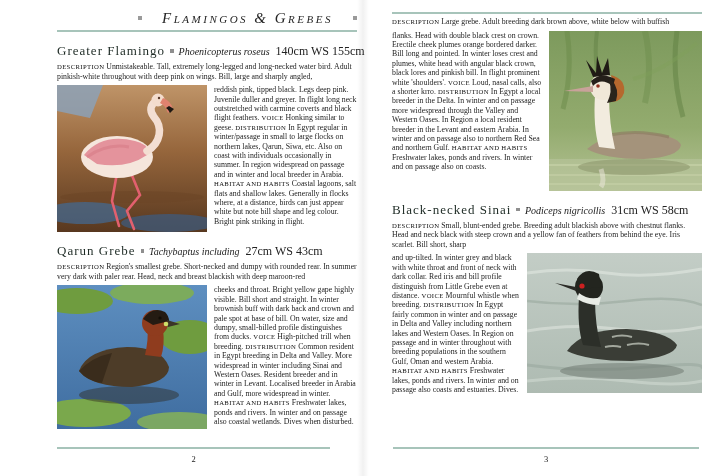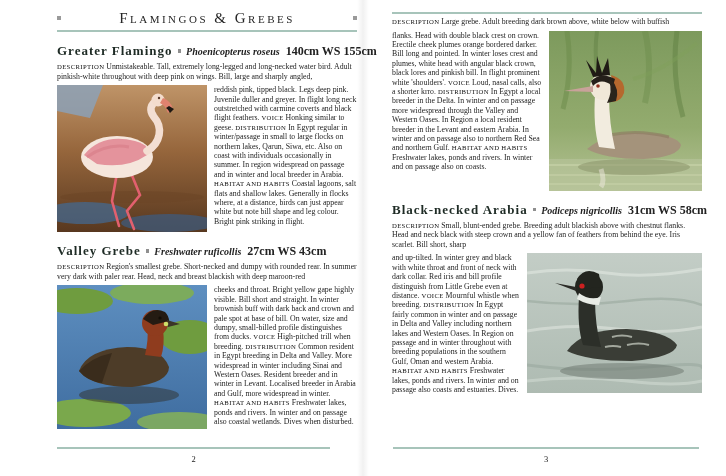--- a/index.html
+++ b/index.html
@@ -13,27 +13,27 @@
   }
   .spread { display:flex; width:726px; height:476px; position:relative; }
   .page { width:363px; height:476px; position:relative; }
   .page-left  { padding:9px 6px 0 57px; }
   .page-right { padding:9px 24px 0 29px; }
   .spine {
     position:absolute; left:357px; top:0; width:12px; height:476px;
     background:linear-gradient(90deg, rgba(0,0,0,0) 0%, rgba(0,0,0,0.055) 50%, rgba(0,0,0,0) 100%);
     pointer-events:none;
   }
-  .page-header { display:flex; align-items:center; justify-content:space-between; gap:20px; height:18px; }
+  .page-header { display:flex; align-items:center; justify-content:flex-end; gap:20px; height:18px;font-style:italic; }
   .page-title {
     font-variant:small-caps; font-size:15px; letter-spacing:2.5px; color:#262626; white-space:nowrap;
   }
   .sq { width:4px; height:4px; background:#9a9a9a; display:inline-block; flex:none; }
   .rule { height:2px; background:#a7c4ba; margin-top:3px; }
-  .species { display:flex; align-items:baseline; gap:5px; margin-top:11px; font-weight:bold; white-space:nowrap; }
+  .species { display:flex; align-items:baseline; gap:5px; margin-top:11px; font-weight:normal; white-space:nowrap; }
   .sp-name { font-size:13px; letter-spacing:1px; color:#1e2b25; }
   .species .sq { align-self:center; width:3.5px; height:3.5px; background:#8f8f8f; }
   .sci  { font-style:italic; font-size:10px; color:#222; }
   .size { font-size:12px; color:#222; margin-left:1px; }
   .intro { font-size:7.8px; line-height:9.6px; margin-top:3px; text-align:left; }
   .row { display:flex; gap:7px; margin-top:4px; align-items:flex-start; }
   .photo { flex:none; overflow:hidden; line-height:0; }
   .col { font-size:7.8px; line-height:9.4px; flex:1; text-align:left; }
   .kw { font-size:6.7px; letter-spacing:0.35px; color:#111; }
   .footer { position:absolute; bottom:12px; }
@@ -88,23 +88,23 @@
             <path d="M112,21 l5,3 -4,4 q-2,-4 -4,-5 z" fill="#1d1712"></path>
             <circle cx="102" cy="13" r="1.2" fill="#5a3a2a"></circle>
           </svg>
         </div>
         <p class="col"><span>reddish pink, tipped black. Legs deep pink. Juvenile duller and greyer. In flight long neck outstretched with carmine coverts and black flight feathers. </span><span class="kw">VOICE</span><span> Honking similar to geese. </span><span class="kw">DISTRIBUTION</span><span> In Egypt regular in winter/passage in small to large flocks on northern lakes, Qarun, Siwa, etc. Also on coast with individuals occasionally in summer. In region widespread on passage and in winter and local breeder in Arabia. </span><span class="kw">HABITAT AND HABITS</span><span> Coastal lagoons, salt flats and shallow lakes. Generally in flocks where, at a distance, birds can just appear white but note bill shape and leg colour. Bright pink striking in flight.</span></p>
       </div>
     </section>
 
     <section>
       <h2 class="species">
-        <span class="sp-name">Valley Grebe</span>
+        <span class="sp-name">Qarun Grebe</span>
         <span class="sq"></span>
-        <span class="sci">Freshwater ruficollis</span>
+        <span class="sci">Tachybaptus including</span>
         <span class="size">27cm WS 43cm</span>
       </h2>
       <p class="intro"><span class="kw">DESCRIPTION</span><span> Region's smallest grebe. Short-necked and dumpy with rounded rear. In summer very dark with paler rear. Head, neck and breast blackish with deep maroon-red</span></p>
       <div class="row">
         <div class="photo">
           <svg width="150" height="144" viewBox="0 0 150 144">
             <defs>
               <linearGradient id="pl-bg" x1="0" y1="0" x2="0" y2="1">
                 <stop offset="0" stop-color="#5e8fc0"></stop>
                   <stop offset="1" stop-color="#3f6da0"></stop>
@@ -175,21 +175,21 @@
             <path d="M62,48 Q71,58 67,70 L58,72 Q64,60 60,50 Z" fill="#2a241c"></path>
             <path d="M44,55 L15,60 L44,61 Z" fill="#c9a29a"></path>
             <circle cx="49" cy="55" r="1.8" fill="#8f2f1e"></circle>
           </svg>
         </div>
       </div>
     </section>
 
     <section>
       <h2 class="species">
-        <span class="sp-name">Black-necked Arabia</span>
+        <span class="sp-name">Black-necked Sinai</span>
         <span class="sq"></span>
         <span class="sci">Podiceps nigricollis</span>
         <span class="size">31cm WS 58cm</span>
       </h2>
       <p class="intro"><span class="kw">DESCRIPTION</span><span> Small, blunt-ended grebe. Breeding adult blackish above with chestnut flanks. Head and neck black with steep crown and a yellow fan of feathers from behind the eye. Iris scarlet. Bill short, sharp</span></p>
       <div class="row">
         <p class="col"><span>and up-tilted. In winter grey and black with white throat and front of neck with dark collar. Red iris and bill profile distinguish from Little Grebe even at distance. </span><span class="kw">VOICE</span><span> Mournful whistle when breeding. </span><span class="kw">DISTRIBUTION</span><span> In Egypt fairly common in winter and on passage in Delta and Valley including northern lakes and Western Oases. In Region on passage and in winter throughout with breeding populations in the southern Gulf, Oman and western Arabia. </span><span class="kw">HABITAT AND HABITS</span><span> Freshwater lakes, ponds and rivers. In winter and on passage also coasts and estuaries. Dives.</span></p>
         <div class="photo">
           <svg width="175" height="140" viewBox="0 0 175 140">
             <defs>

